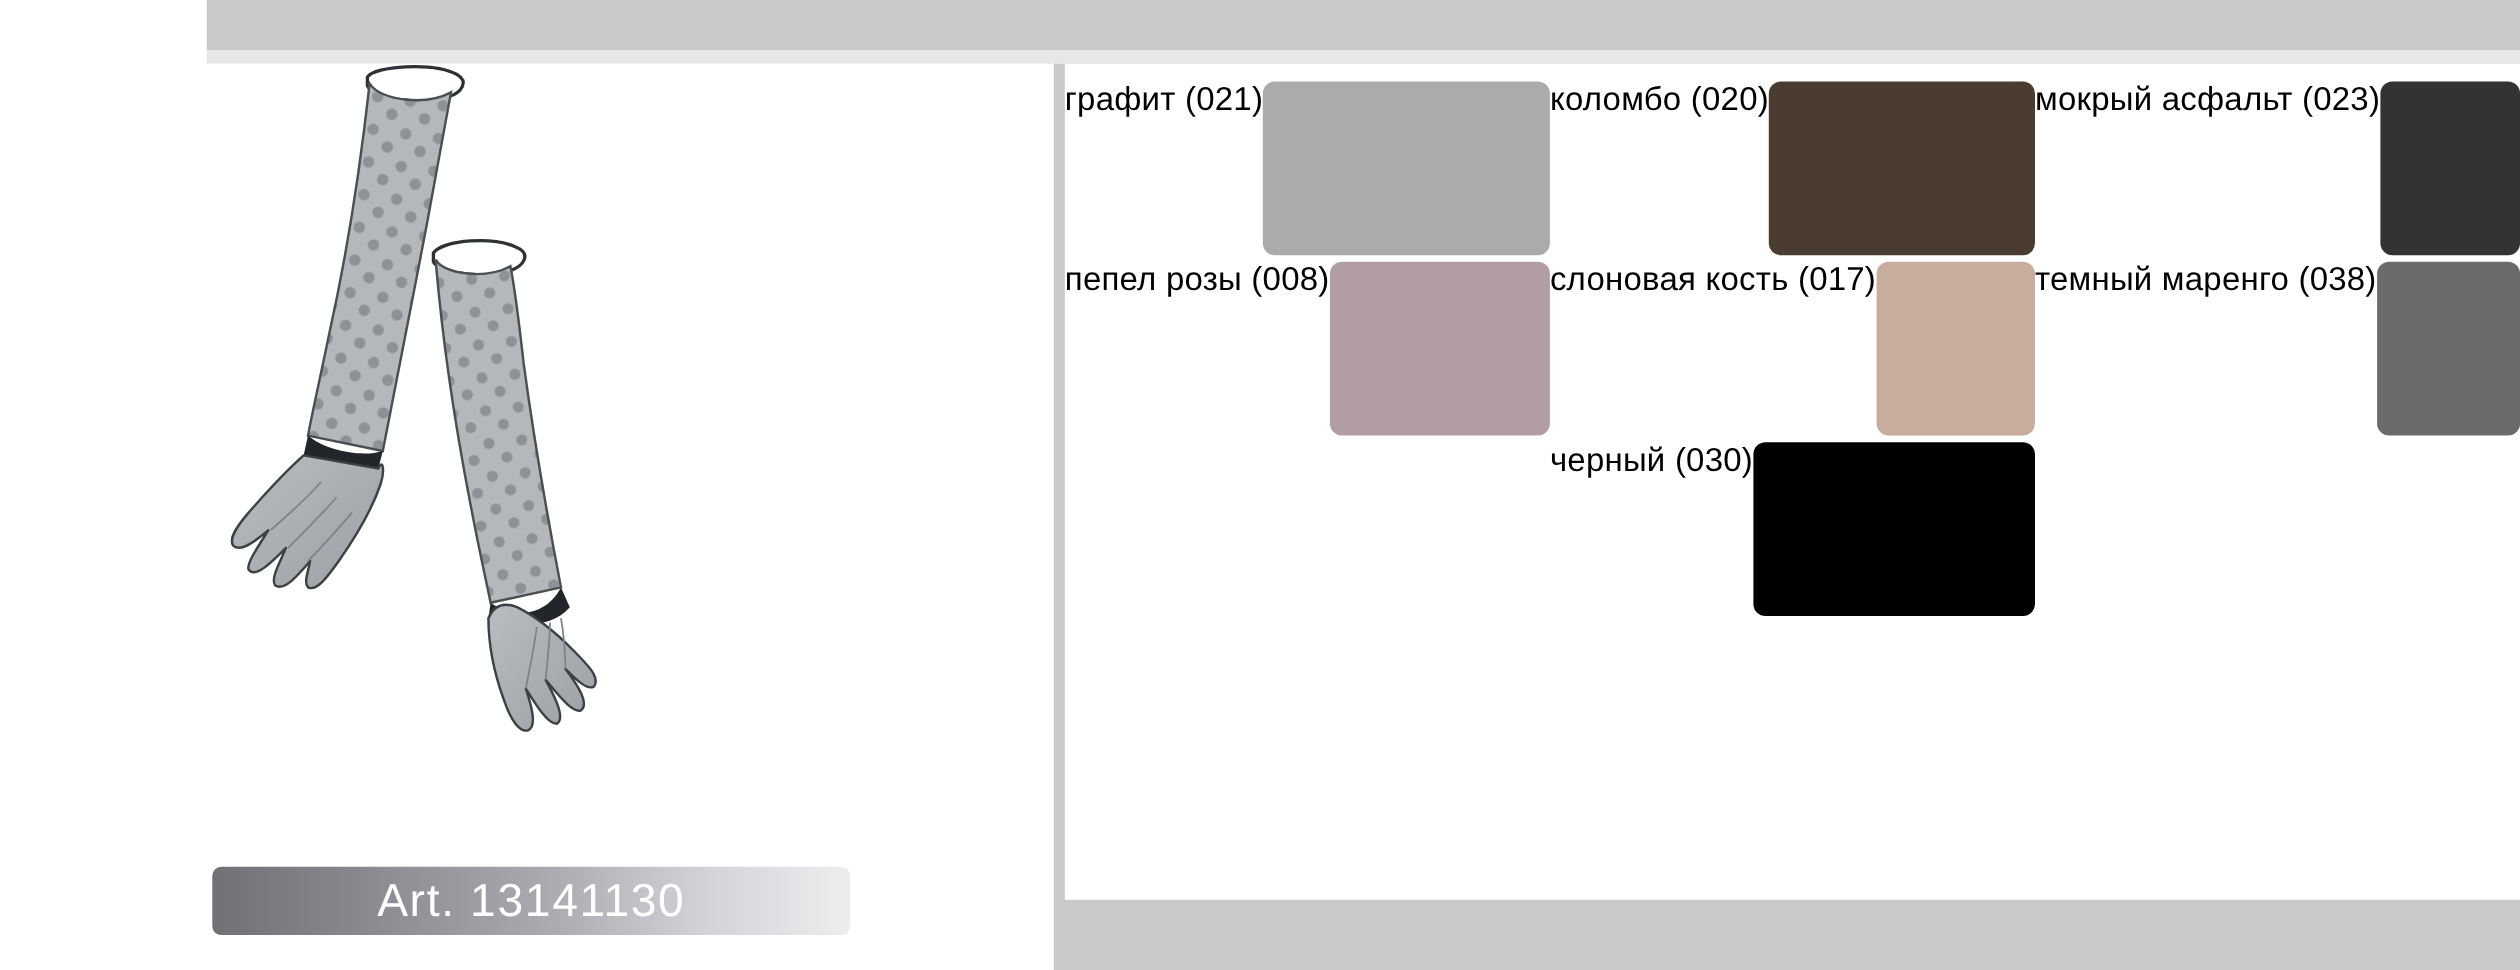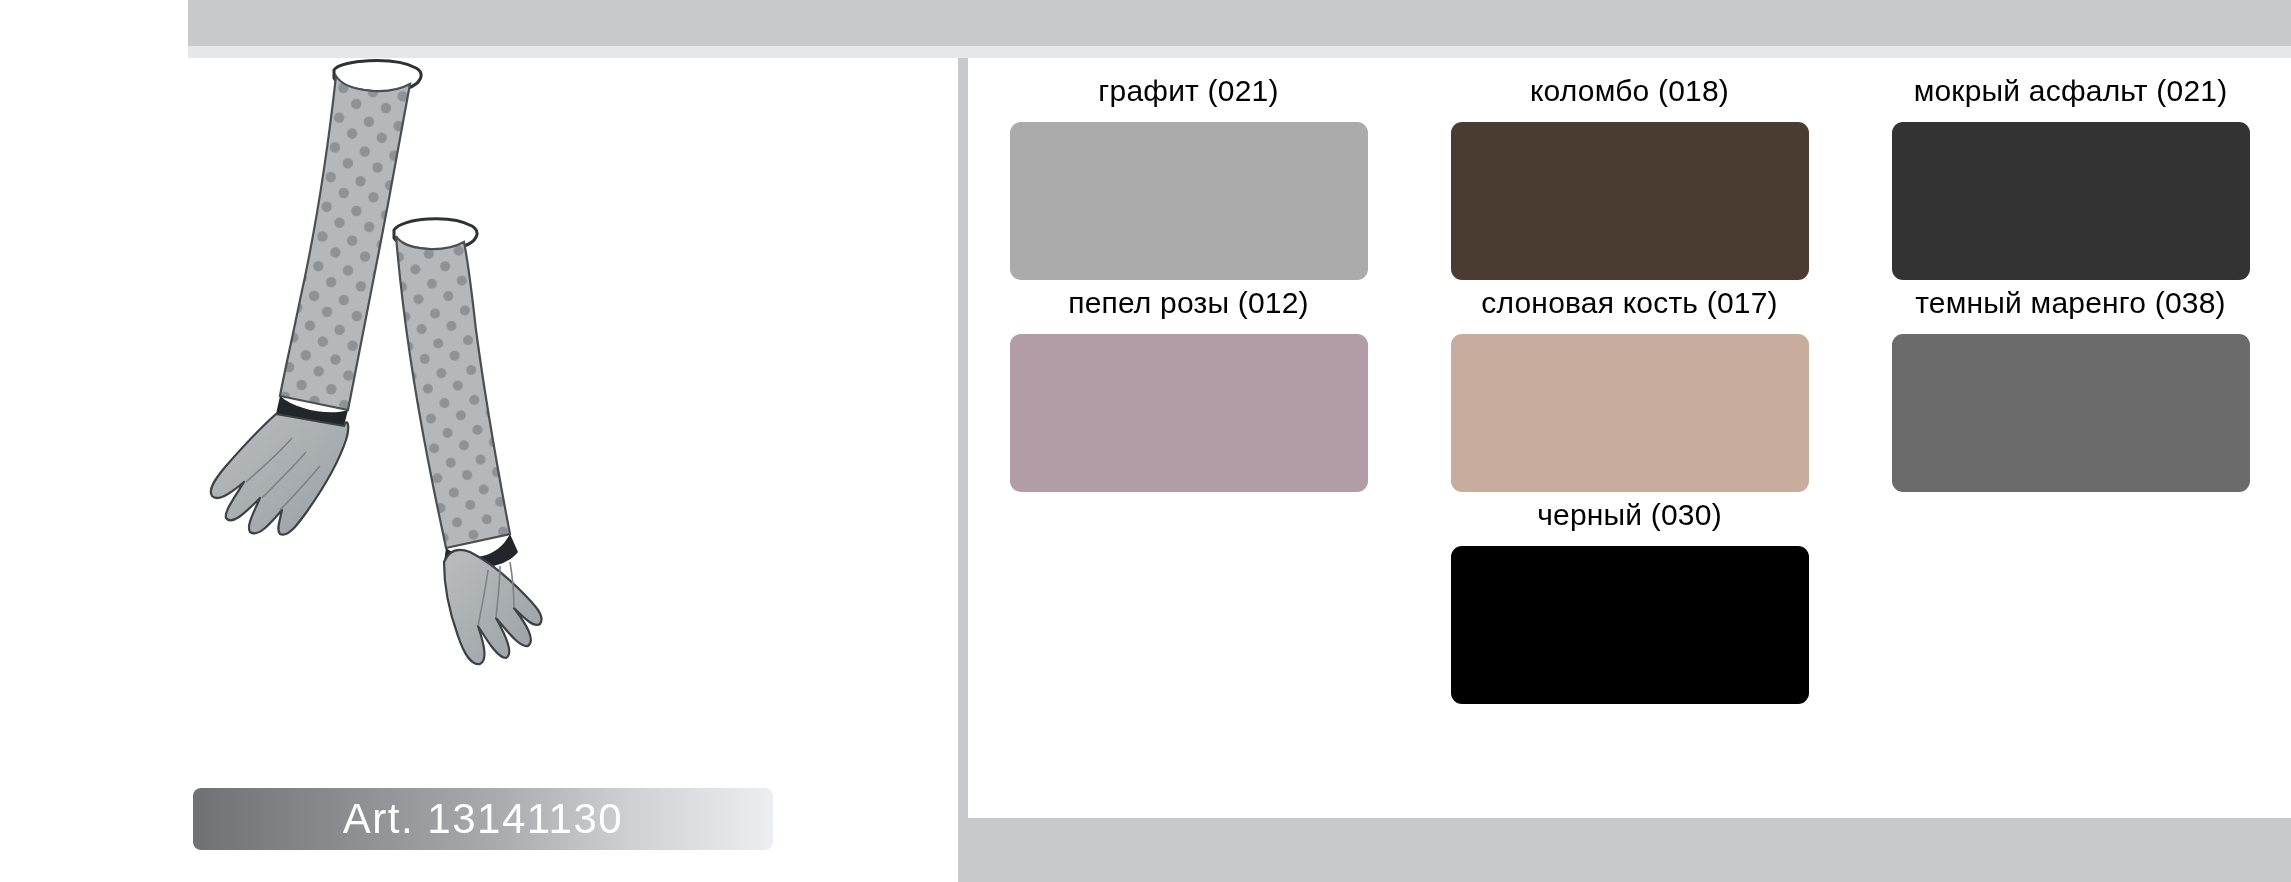--- a/index.html
+++ b/index.html
@@ -111,22 +111,22 @@
   }
   .swatch-row {
     display: flex;
     justify-content: flex-start;
     gap: 0px;
   }
   .swatch-cell {
     width: 441px;
     box-sizing: border-box;
     display: flex;
-    flex-direction: column;
-    align-items: center;
+    flex-direction: row;
+    align-items: flex-start;
     padding-top: 6px;
   }
   .swatch-label {
     font-size: 30px;
     color: #000000;
     font-family: "Liberation Sans", sans-serif;
     white-space: nowrap;
     margin-bottom: 14px;
     letter-spacing: 0.2px;
   }
@@ -240,32 +240,32 @@
 <div id="colors-panel">
   <div id="colors-inner">
     <div class="swatch-grid">
 
       <div class="swatch-row">
         <div class="swatch-cell">
           <div class="swatch-label">графит (021)</div>
           <div class="swatch-chip" style="background:#ababab"></div>
         </div>
         <div class="swatch-cell">
-          <div class="swatch-label">коломбо (018)</div>
+          <div class="swatch-label">коломбо (020)</div>
           <div class="swatch-chip" style="background:#4b3c31"></div>
         </div>
         <div class="swatch-cell">
-          <div class="swatch-label">мокрый асфальт (021)</div>
+          <div class="swatch-label">мокрый асфальт (023)</div>
           <div class="swatch-chip" style="background:#333333"></div>
         </div>
       </div>
 
       <div class="swatch-row">
         <div class="swatch-cell">
-          <div class="swatch-label">пепел розы (012)</div>
+          <div class="swatch-label">пепел розы (008)</div>
           <div class="swatch-chip" style="background:#b29ca6"></div>
         </div>
         <div class="swatch-cell">
           <div class="swatch-label">слоновая кость (017)</div>
           <div class="swatch-chip" style="background:#c8ac9e"></div>
         </div>
         <div class="swatch-cell">
           <div class="swatch-label">темный маренго (038)</div>
           <div class="swatch-chip" style="background:#6b6b6b"></div>
         </div>

